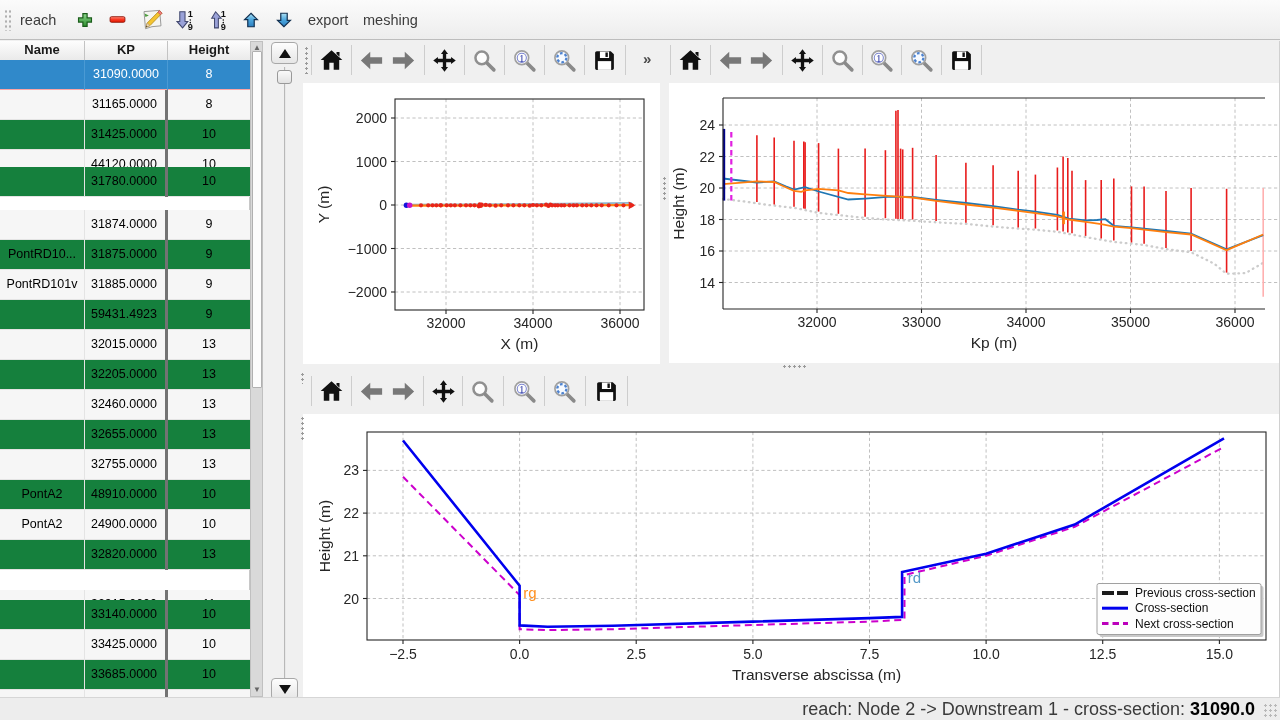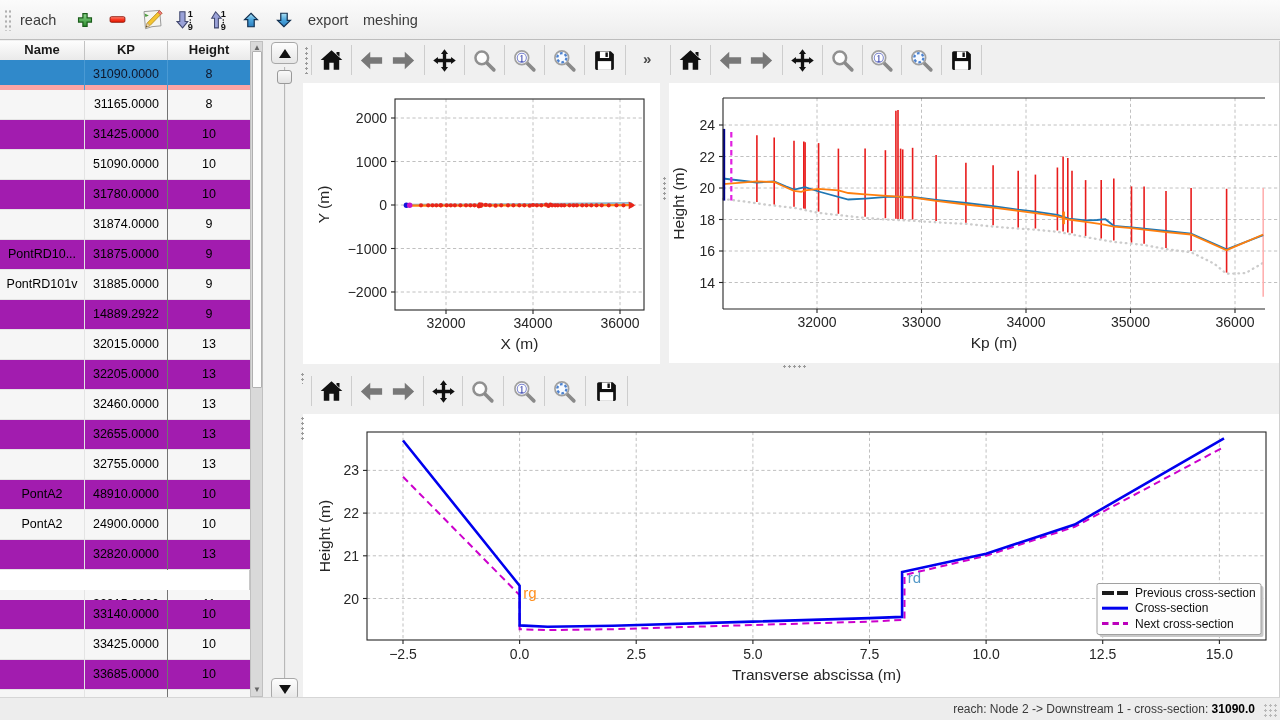--- a/index.html
+++ b/index.html
@@ -9,47 +9,47 @@
 .tbico { position:absolute; }
 #grip { position:absolute; left:4px; top:9px; width:7px; height:22px;
   background-image:radial-gradient(circle, #b0b0b0 1px, transparent 1.3px);
   background-size:4px 5px; }
 #leftpanel { position:absolute; left:0; top:41px; width:300px; height:656px; background:#f0f0f0; }
 #tbl { position:absolute; left:0; top:0; width:250px; height:656px; background:#fff; border-right:1px solid #c8c8c8; }
 #thead { position:absolute; left:0; top:0; width:250px; height:27px;
   background:linear-gradient(#fdfdfd,#e3e3e3); border-bottom:1px solid #bdbdbd; }
 #thead div { position:absolute; top:0; height:19px; line-height:18px; text-align:center;
   font-weight:bold; font-size:13px; color:#1a1a1a; border-right:1px solid #c3c3c3; }
-.row { position:absolute; left:0; width:250px; height:30px; background:#a21caf; border-bottom:1px solid #e4e4e4; }
+.row { position:absolute; left:0; width:250px; height:30px; background:#15803d; border-bottom:1px solid #e4e4e4; }
 .row.odd { background:#f6f6f6; }
-.row.sel { background:#3089ca; color:#0f172a; border-bottom:5px solid #fca5a5; }
+.row.sel { background:#3089ca; color:#ffffff; border-bottom:1px solid #fca5a5; }
 .row div { position:absolute; top:0; height:30px; line-height:29px; font-size:12.5px; color:inherit; }
 .row .c1 { left:0; width:85px; text-align:center; border-right:1px solid #e4e4e4; overflow:hidden; }
-.row .c2 { left:85px; width:83px; text-align:right; padding-right:8px; border-right:1px solid #737373; }
+.row .c2 { left:85px; width:83px; text-align:right; padding-right:8px; border-right:3px solid #737373; }
 .row .c3 { left:168px; width:82px; text-align:center; }
 .row.sel .c1, .row.sel .c2 { border-right:1px solid #4a9ad4; }
 #vsb { position:absolute; left:250px; top:0; width:13px; height:656px; background:#d9d9d9;
   border:1px solid #c0c0c0; }
 #vsb .thumb { position:absolute; left:0.5px; top:9px; width:10px; height:337px; background:#fcfcfc;
   border:1px solid #b0b0b0; border-radius:1px; }
 .sbarr { position:absolute; left:2px; width:8px; height:8px; color:#666; font-size:8px; line-height:8px; }
 #slider { position:absolute; left:268px; top:0; width:32px; height:656px; }
 .sbtn { position:absolute; left:3px; width:27px; height:22px; background:linear-gradient(#fdfdfd,#e6e6e6);
   border:1px solid #a8a8a8; border-radius:4px; text-align:center; }
 .sbtn svg { margin-top:6px; }
 #strack { position:absolute; left:16px; top:26px; width:2px; height:625px; background:#b8b8b8;
   border-right:1px solid #e8e8e8; }
 #shandle { position:absolute; left:9px; top:29px; width:15px; height:14px; background:linear-gradient(#fafafa,#e2e2e2);
   border:1px solid #999; border-radius:3px; }
 #rightpane { position:absolute; left:300px; top:41px; width:980px; height:656px; background:#f0f0f0; }
 .msep { position:absolute; width:1px; height:30px; background:#cdcdcd; }
 .mic { position:absolute; }
 #statusbar { position:absolute; left:0; top:697px; width:1280px; height:23px; background:#ededed;
   border-top:1px solid #d6d6d6; }
-#statusbar .txt { position:absolute; right:25px; top:0; height:23px; line-height:22px; font-size:12px; color:#3a3a3a; }
+#statusbar .txt { position:absolute; right:25px; top:0; height:23px; line-height:22px; font-size:18px; color:#3a3a3a; }
 #rgrip { position:absolute; right:2px; bottom:2px; width:15px; height:15px;
   background-image:radial-gradient(circle, #b8b8b8 1px, transparent 1.3px); background-size:5px 5px; }
 .dots-v { position:absolute; width:3px; background-image:radial-gradient(circle,#9a9a9a 1px,transparent 1.2px); background-size:3px 5px; }
 .dots-h { position:absolute; height:3px; background-image:radial-gradient(circle,#9a9a9a 1px,transparent 1.2px); background-size:5px 3px; }
 </style></head>
 <body>
 <svg width="0" height="0" style="position:absolute">
 <defs>
 <linearGradient id="ggreen" x1="0" y1="0" x2="0" y2="1">
         <stop offset="0" stop-color="#8fd98f"></stop>
@@ -180,24 +180,24 @@
           <div class="c2">31165.0000</div>
           <div class="c3">8</div>
         </div>
 <div class="row" style="top:60px">
           <div class="c1"></div>
           <div class="c2">31425.0000</div>
           <div class="c3">10</div>
         </div>
 <div class="row odd" style="top:90px">
           <div class="c1"></div>
-          <div class="c2">51090.0000</div>
-          <div class="c3">10</div>
-        </div>
-<div class="row" style="top:120px">
+          <div class="c2">44120.0000</div>
+          <div class="c3">10</div>
+        </div>
+<div class="row" style="top:107px">
           <div class="c1"></div>
           <div class="c2">31780.0000</div>
           <div class="c3">10</div>
         </div>
 <div class="row odd" style="top:150px">
           <div class="c1"></div>
           <div class="c2">31874.0000</div>
           <div class="c3">9</div>
         </div>
 <div class="row" style="top:180px">
@@ -205,21 +205,21 @@
           <div class="c2">31875.0000</div>
           <div class="c3">9</div>
         </div>
 <div class="row odd" style="top:210px">
           <div class="c1">PontRD101v</div>
           <div class="c2">31885.0000</div>
           <div class="c3">9</div>
         </div>
 <div class="row" style="top:240px">
           <div class="c1"></div>
-          <div class="c2">14889.2922</div>
+          <div class="c2">59431.4923</div>
           <div class="c3">9</div>
         </div>
 <div class="row odd" style="top:270px">
           <div class="c1"></div>
           <div class="c2">32015.0000</div>
           <div class="c3">13</div>
         </div>
 <div class="row" style="top:300px">
           <div class="c1"></div>
           <div class="c2">32205.0000</div>

